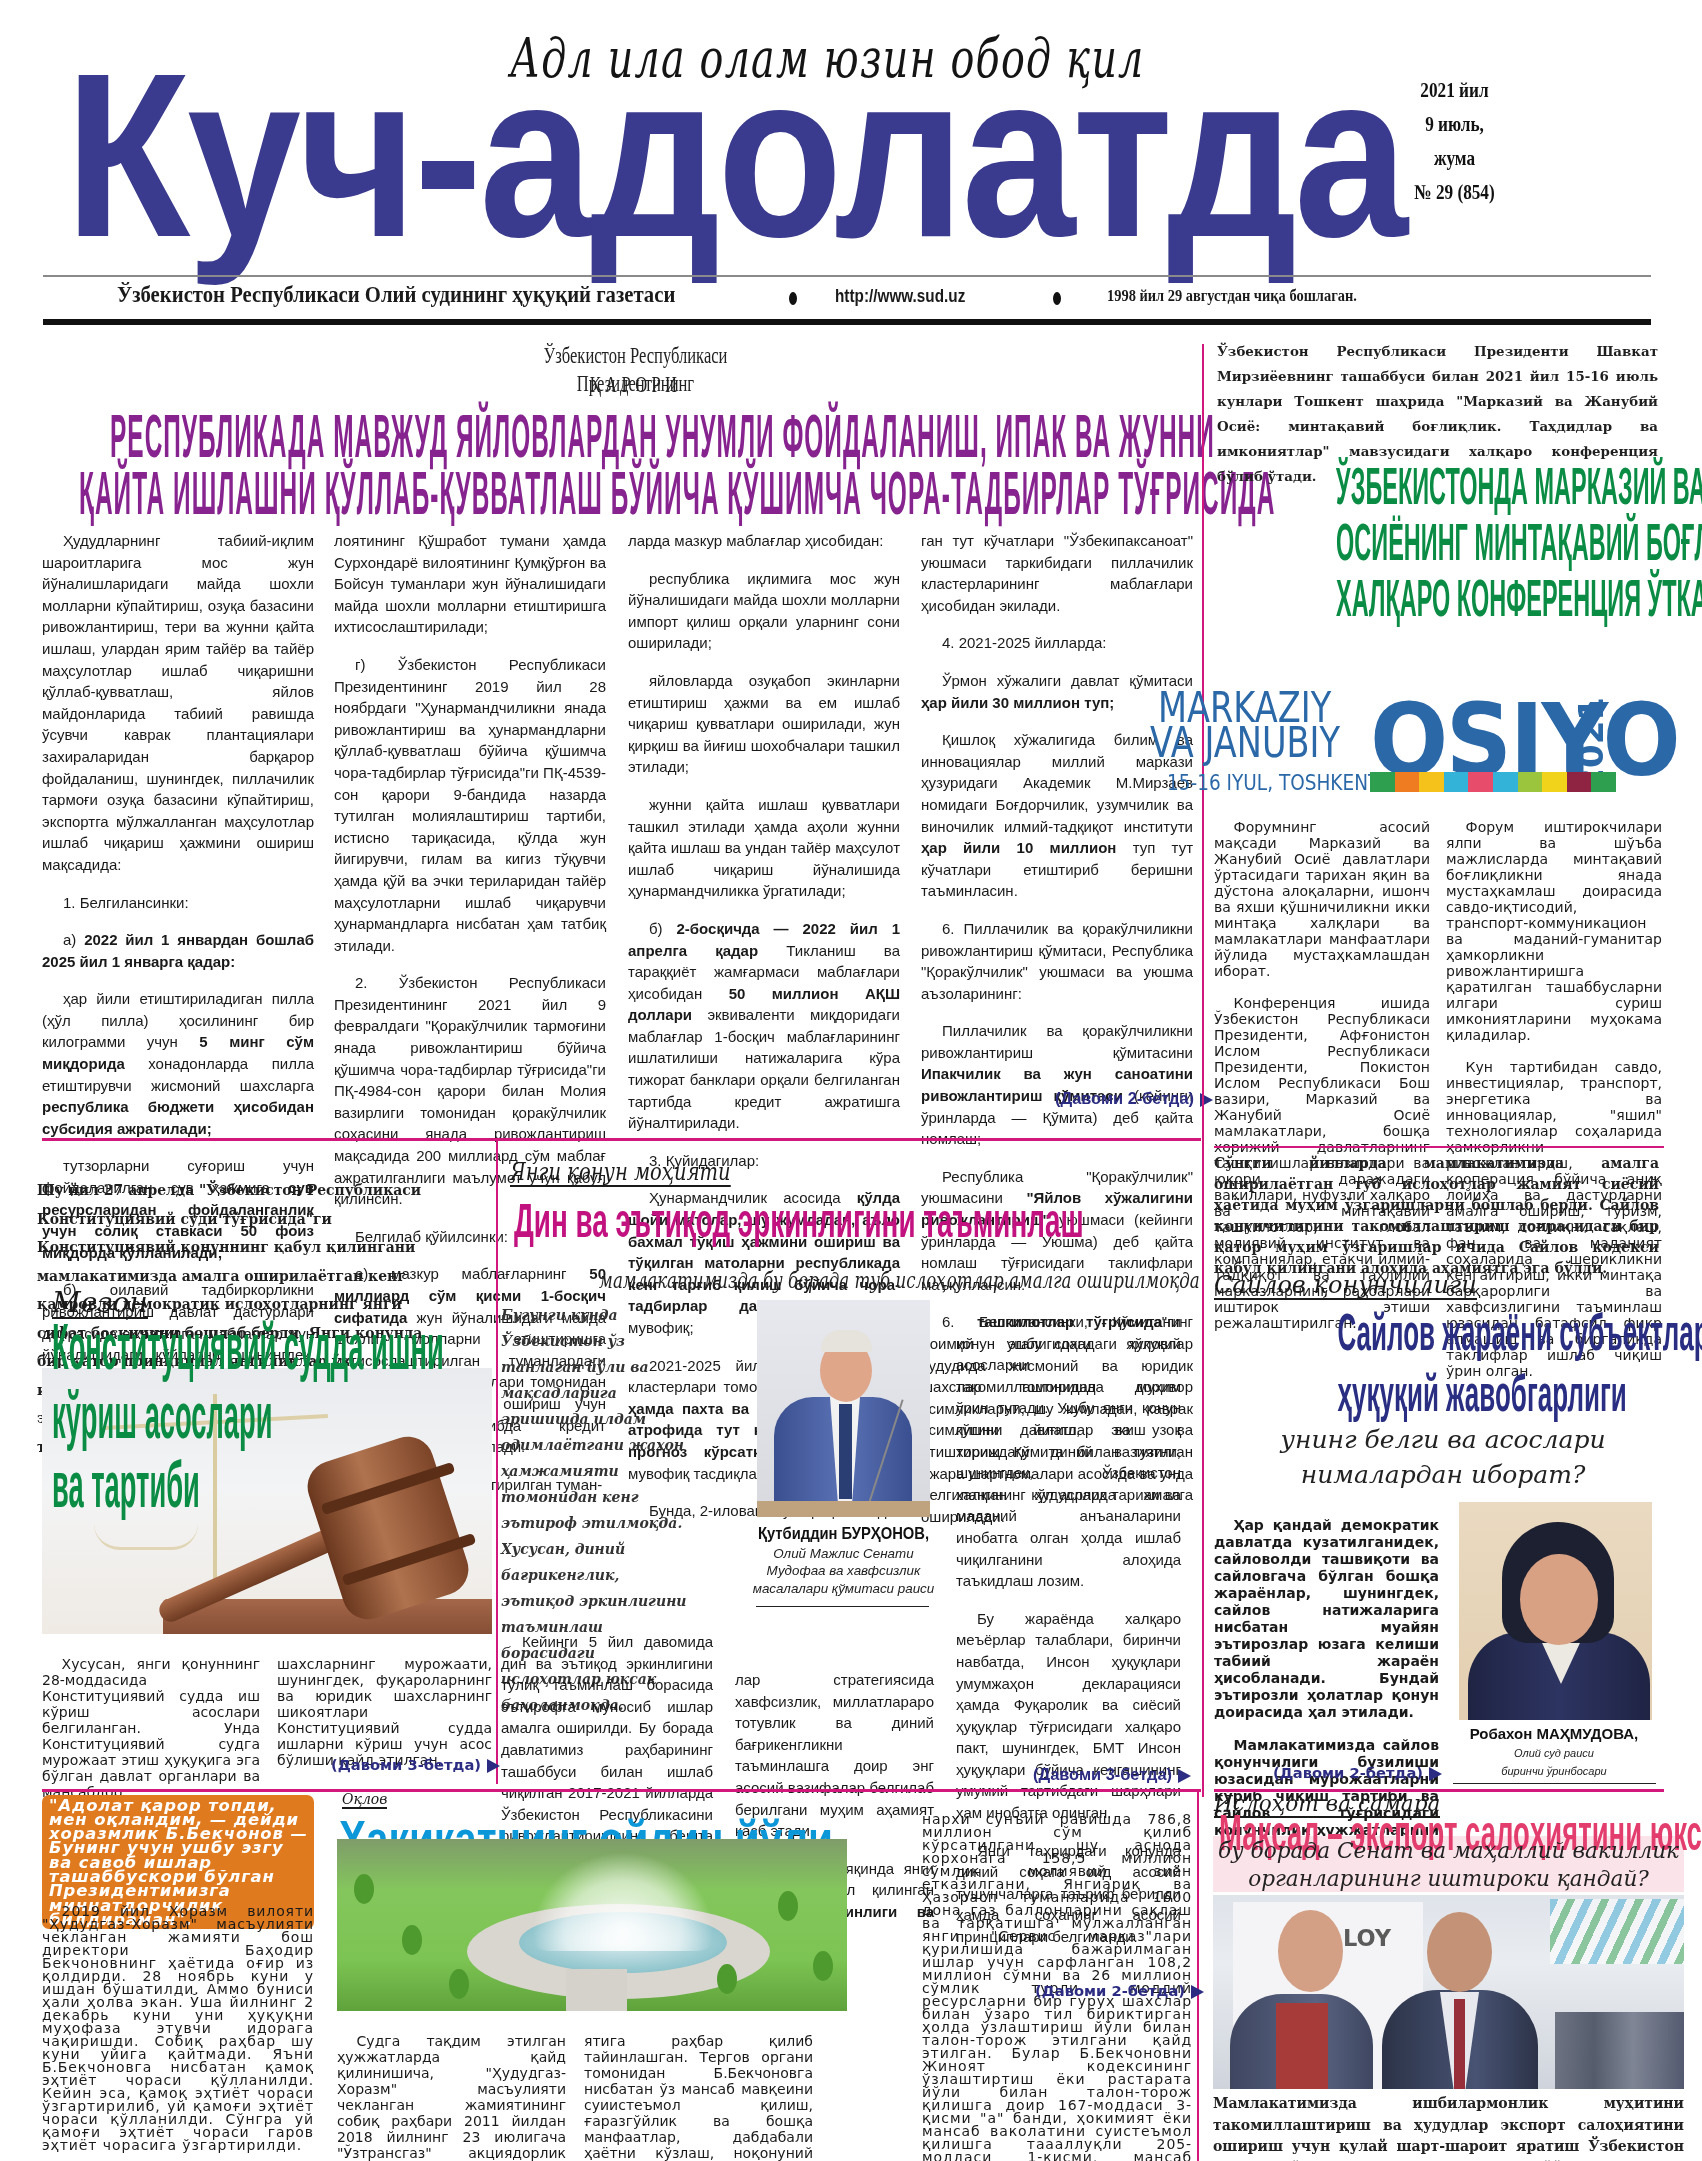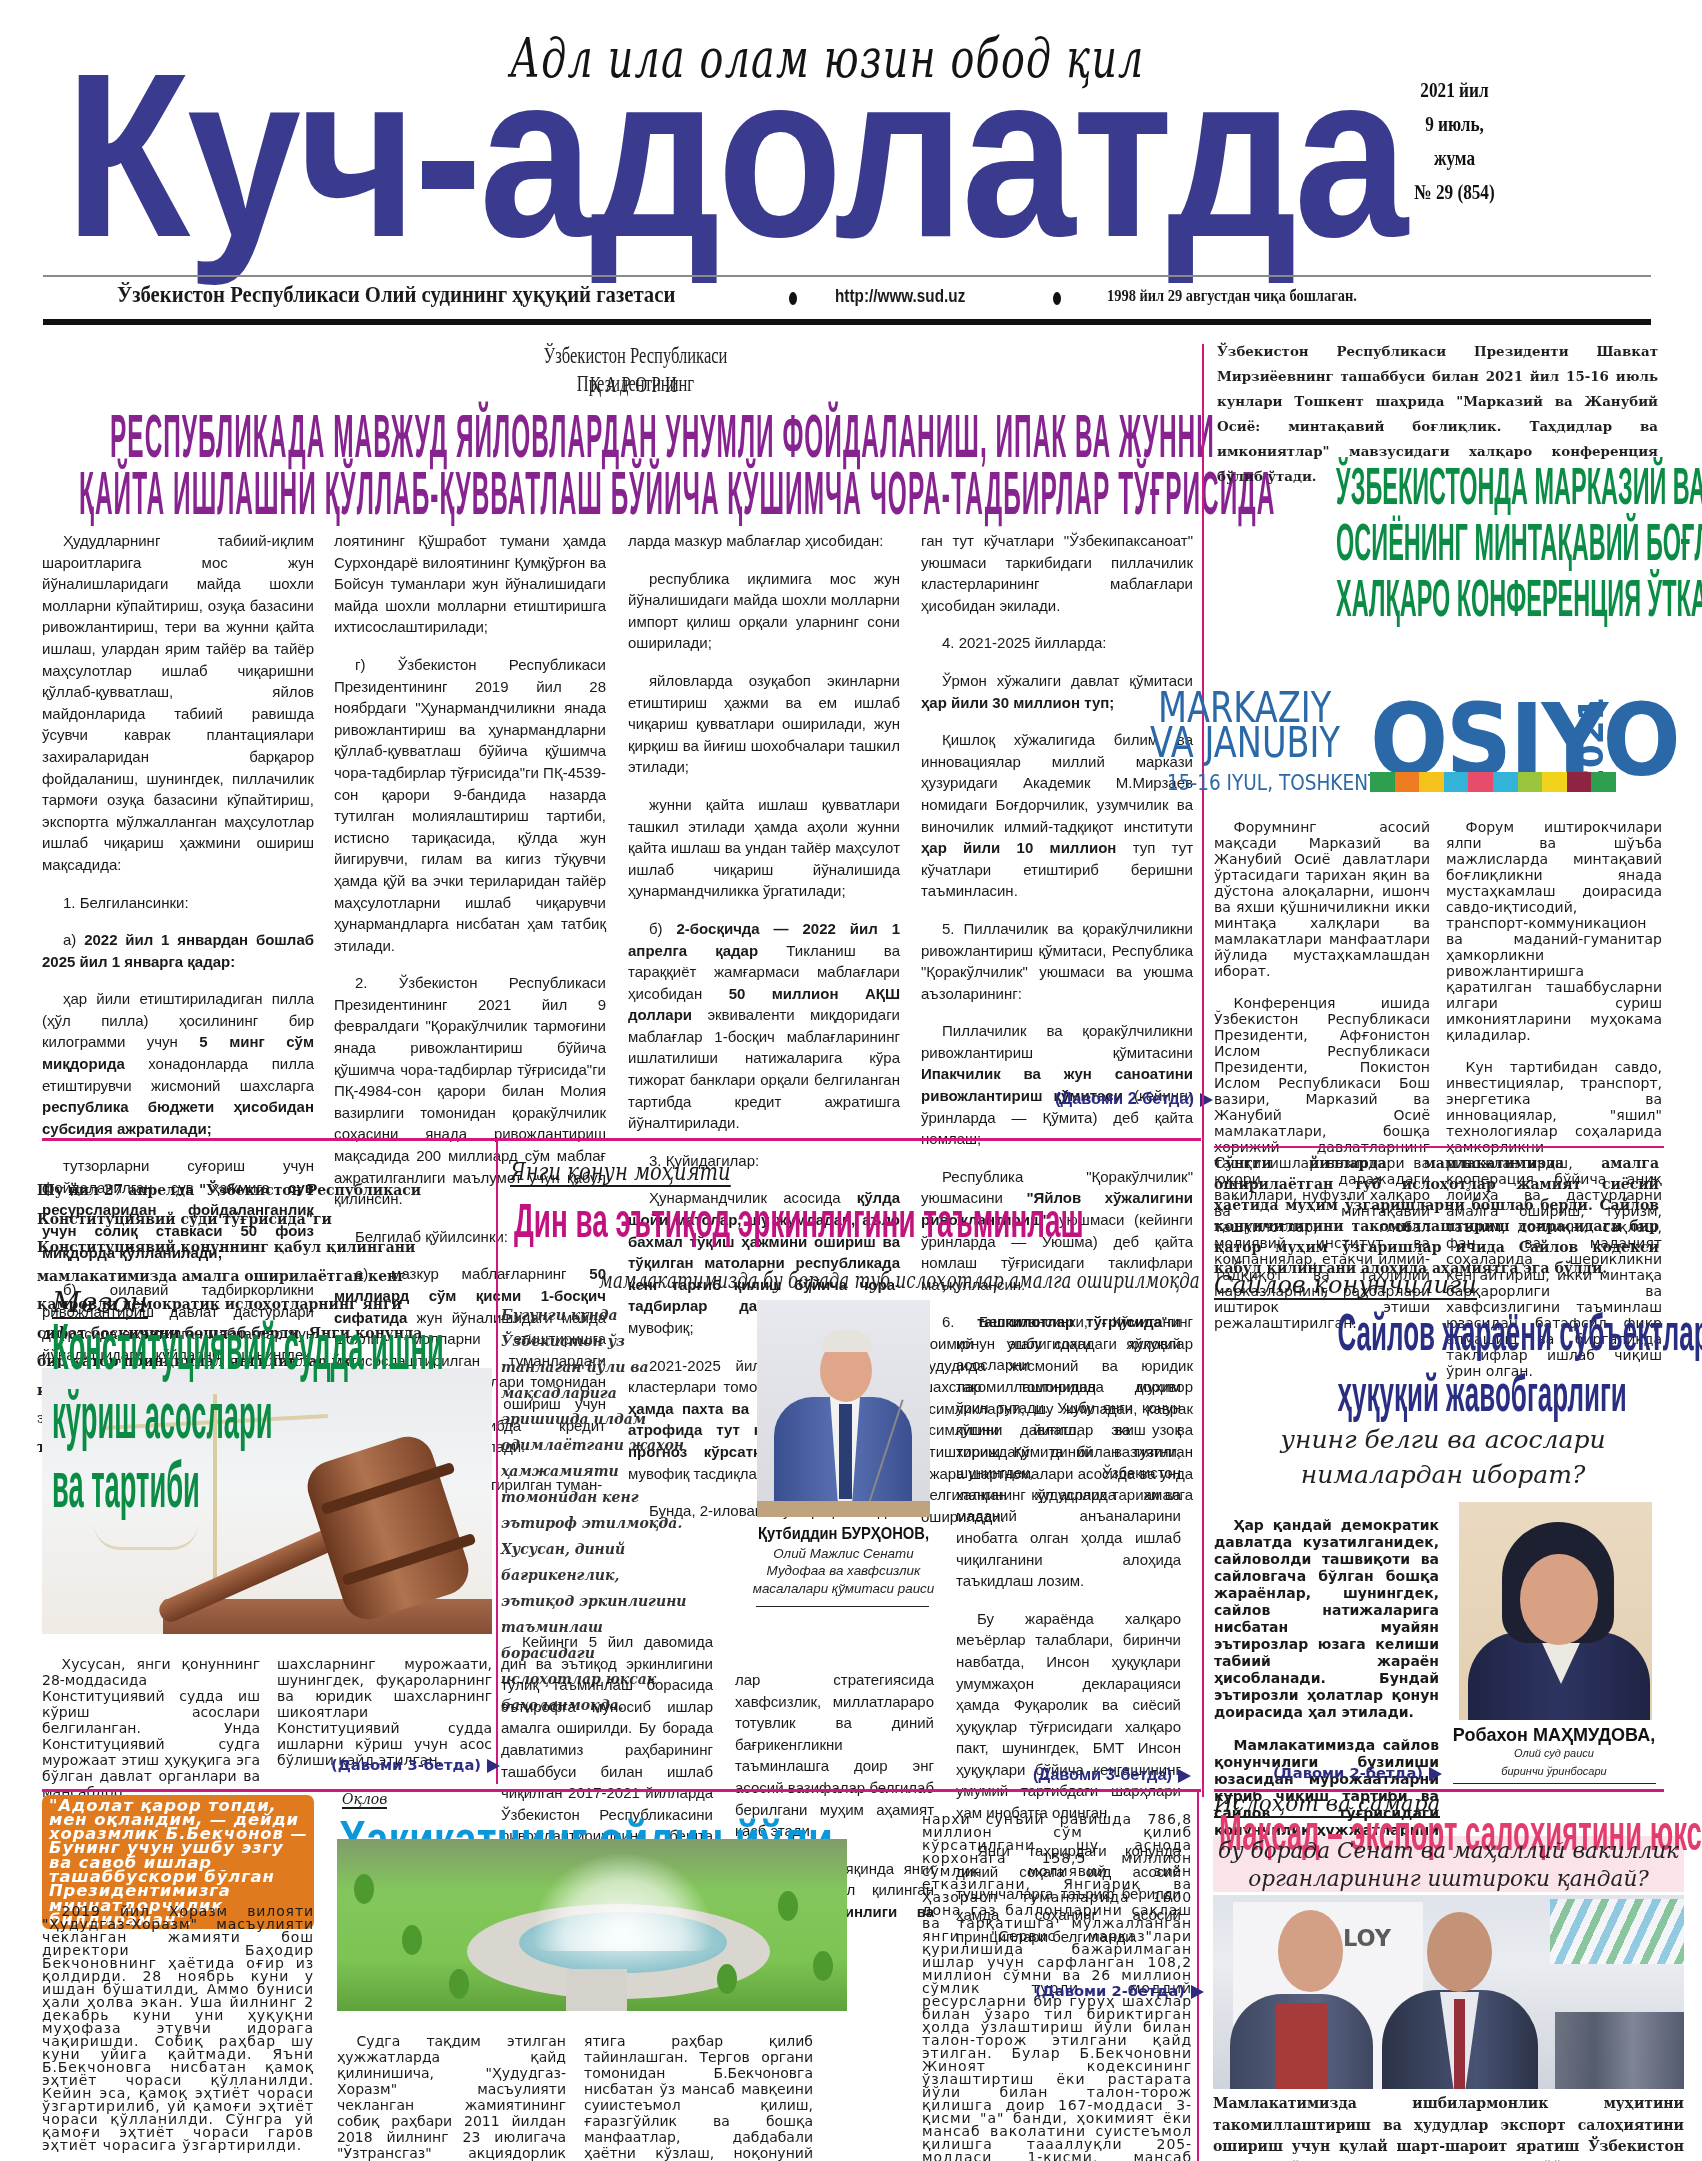--- a/index.html
+++ b/index.html
@@ -82,21 +82,21 @@
   
   .saylov-lead { left: 1214px; top: 1311px; width: 445px; font-family: "DejaVu Serif", serif; font-weight: bold; font-size: 14px; line-height: 21px; text-align: justify; color: #222; }
   .saylov-title { left: 1223px; top: 1286px; width: 458px; color: #2a2e83; font-size: 52px; line-height: 61px; text-align: center; }
   .saylov-title div { transform: scaleX(0.50); }
   .saylov-sub { left: 1214px; top: 1422px; width: 458px; text-align: center; font-family: "DejaVu Serif", serif; font-style: italic; font-size: 25px; line-height: 35px; color: #222; }
   .photo-judge { left: 1459px; top: 1502px; width: 193px; height: 218px; background: linear-gradient(180deg, #eadac1 0%, #e3cfb1 100%); overflow: hidden; }
   .photo-judge .hair { position: absolute; left: 43px; top: 19.5px; width: 112px; height: 121px; background: #1d2030; border-radius: 56px 56px 26px 26px; }
   .photo-judge .face { position: absolute; left: 61px; top: 52px; width: 78px; height: 91px; background: #d8a184; border-radius: 50%; }
   .photo-judge .body { position: absolute; left: 8.6px; top: 130px; width: 182px; height: 99px; background: linear-gradient(90deg, #1f2444, #2d3461 50%, #1f2444); border-radius: 52px 52px 0 0; }
   .photo-judge .collar { position: absolute; left: 78px; top: 130px; width: 48px; height: 52px; background: #ece8e2; clip-path: polygon(0 0,100% 0,50% 100%); }
-  .judge-name { left: 1446px; top: 1725px; width: 216px; text-align: center; font-weight: bold; font-size: 18px; color: #111; }
+  .judge-name { left: 1446px; top: 1725px; width: 216px; text-align: center; font-weight: bold; font-size: 15px; color: #111; }
   .judge-pos { left: 1446px; top: 1744px; width: 216px; text-align: center; font-style: italic; font-size: 11px; line-height: 18px; color: #222; }
   .judge-rule { left: 1453px; top: 1783px; width: 203px; height: 1.3px; background: #222; }
 
   
   .quote-box { left: 42px; top: 1795px; width: 272px; height: 134px; background: #e07a1e; border-radius: 7px; padding: 3.5px 6px 0 7px; }
   .quote-box div { font-family: "DejaVu Sans", sans-serif; font-weight: bold; font-style: italic; font-size: 16.4px; line-height: 14.3px; color: #ffffff; letter-spacing: 0.9px; }
   .oqlov-title { left: 339px; top: 1809px; color: #0c98d8; font-size: 52px; transform: scaleX(0.78); }
   .photo-park { left: 337px; top: 1839px; width: 510px; height: 172px; background: linear-gradient(180deg, #7f9c6a 0%, #84c65c 30%, #7cc453 70%, #5fa23b 100%); overflow: hidden; }
   .photo-park .path { position: absolute; left: 130px; top: 65px; width: 303px; height: 95px; background: #d9d6cf; border-radius: 50%; }
   .photo-park .pool { position: absolute; left: 182px; top: 73px; width: 208px; height: 61px; background: radial-gradient(ellipse at center, #d9ecef 0%, #8fc4cc 70%, #b57868 100%); border-radius: 50%; }
@@ -174,21 +174,21 @@
     <p>3. Қуйидагилар:</p>
     <p>Ҳунармандчилик асосида <b>қўлда шойи матолар, шу жумладан, аъло бахмал тўқиш ҳажмини ошириш ва тўқилган матоларни республикада кенг тарғиб қилиш бўйича чора-тадбирлар дастури</b> 1-иловага мувофиқ;</p>
     <p>2021-2025 йилларда пиллачилик кластерлари томонидан <b>тутзорларда ҳамда пахта ва ғалла майдонлари атрофида тут кўчатларини экиш прогноз кўрсаткичлари</b> 2-иловага мувофиқ тасдиқлансин.</p>
     <p>Бунда, 2-иловага мувофиқ экилади-</p>
   </div>
 <div class="col" style="left:921px; top:514px; width:272px;">
     <p style="text-indent: 0px;">ган тут кўчатлари "Ўзбекипаксаноат" уюшмаси таркибидаги пиллачилик кластерларининг маблағлари ҳисобидан экилади.</p>
     <p>4. 2021-2025 йилларда:</p>
     <p>Ўрмон хўжалиги давлат қўмитаси <b>ҳар йили 30 миллион туп;</b></p>
     <p>Қишлоқ хўжалигида билим ва инновациялар миллий маркази ҳузуридаги Академик М.Мирзаев номидаги Боғдорчилик, узумчилик ва виночилик илмий-тадқиқот институти <b>ҳар йили 10 миллион</b> туп тут кўчатлари етиштириб беришни таъминласин.</p>
-    <p>5. Пиллачилик ва қоракўлчиликни ривожлантириш қўмитаси, Республика "Қоракўлчилик" уюшмаси ва уюшма аъзоларининг:</p>
+    <p>6. Пиллачилик ва қоракўлчиликни ривожлантириш қўмитаси, Республика "Қоракўлчилик" уюшмаси ва уюшма аъзоларининг:</p>
     <p>Пиллачилик ва қоракўлчиликни ривожлантириш қўмитасини <b>Ипакчилик ва жун саноатини ривожлантириш қўмитаси</b> (кейинги ўринларда — Қўмита) деб қайта номлаш;</p>
     <p>Республика "Қоракўлчилик" уюшмасини <b>"Яйлов хўжалигини ривожлантириш"</b> уюшмаси (кейинги ўринларда — Уюшма) деб қайта номлаш тўғрисидаги таклифлари маъқуллансин.</p>
     <p>6. Белгилансинки, Қўмитанинг доимий эгалигидаги яйловлар ҳудудида жисмоний ва юридик шахслар томонидан доривор ўсимликларни, шу жумладан, каврак ўсимлигини йиғиш, экиш ва етиштириш Қўмита билан тузилган ижара шартномалари асосида ва унда белгиланган ҳудудларда амалга оширилади.</p>
   </div>
 <div class="cont" style="left:1055px; top:1089px; font-size:16.4px;">
   <span>(Давоми 2-бетда)</span><span class="tri"></span>
 </div>
 
 <div class="pink-v" style="left:1202px; top:344px; height:1453px;"></div>
 

